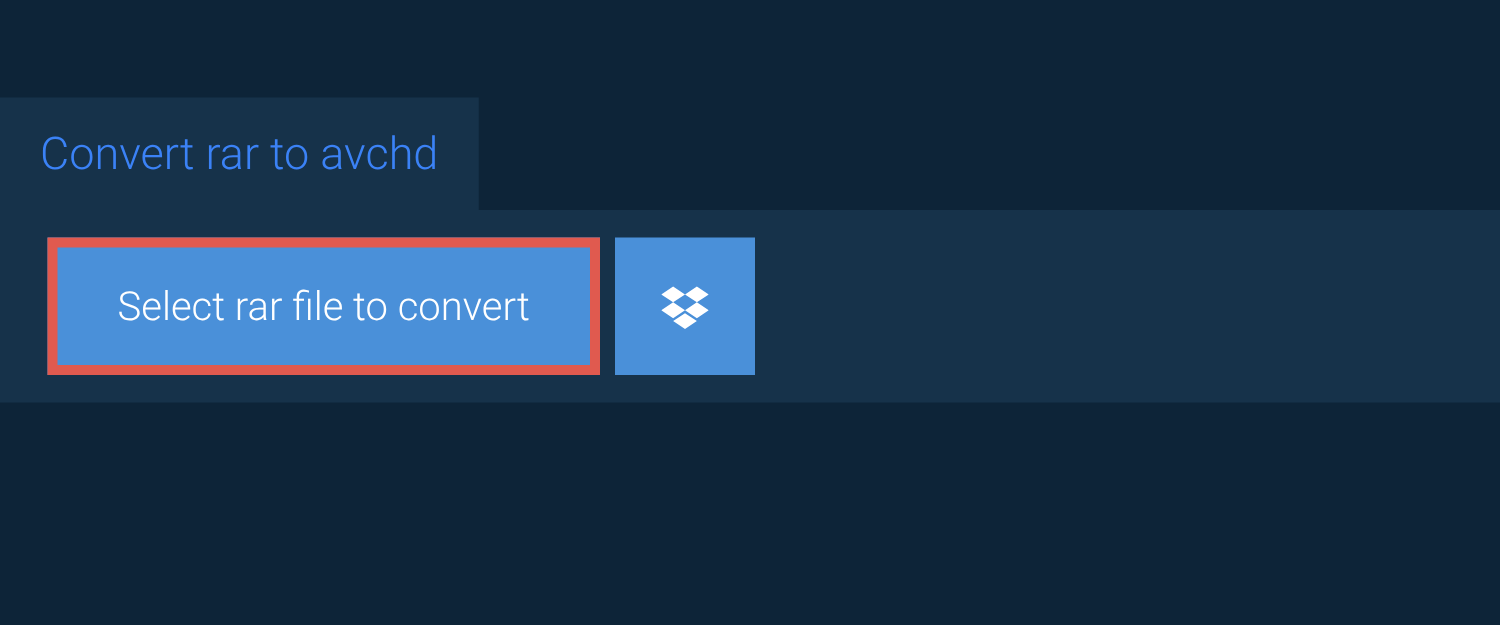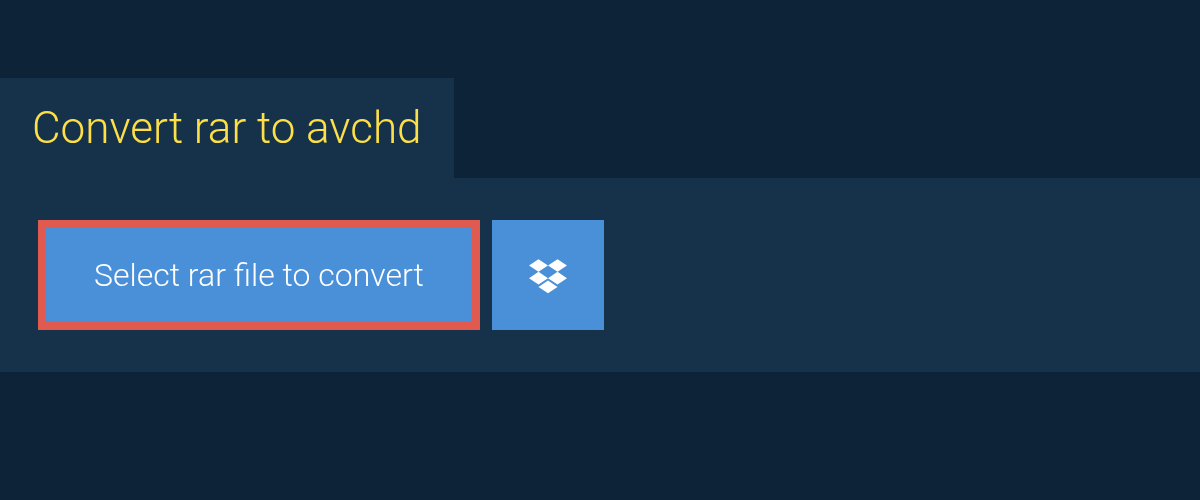--- a/index.html
+++ b/index.html
@@ -15,28 +15,28 @@
       overflow: hidden;
     }
     .tab-header {
       background: #16324a;
       display: inline-block;
       padding: 24px 32px;
       margin-top: 78px;
       margin-left: 0;
     }
     .tab-title {
-      color: #fde047;
-      font-size: 44px;
+      color: #3b82f6;
+      font-size: 36px;
       font-weight: 300;
     }
     .action-panel {
       background: #16324a;
       width: 100%;
-      padding: 42px 38px;
+      padding: 22px 38px;
     }
     .button-row {
       display: flex;
       gap: 12px;
       align-items: stretch;
     }
     .select-file-button {
       background: #4a90d9;
       border: 8px solid #e05a4f;
       color: #ffffff;

